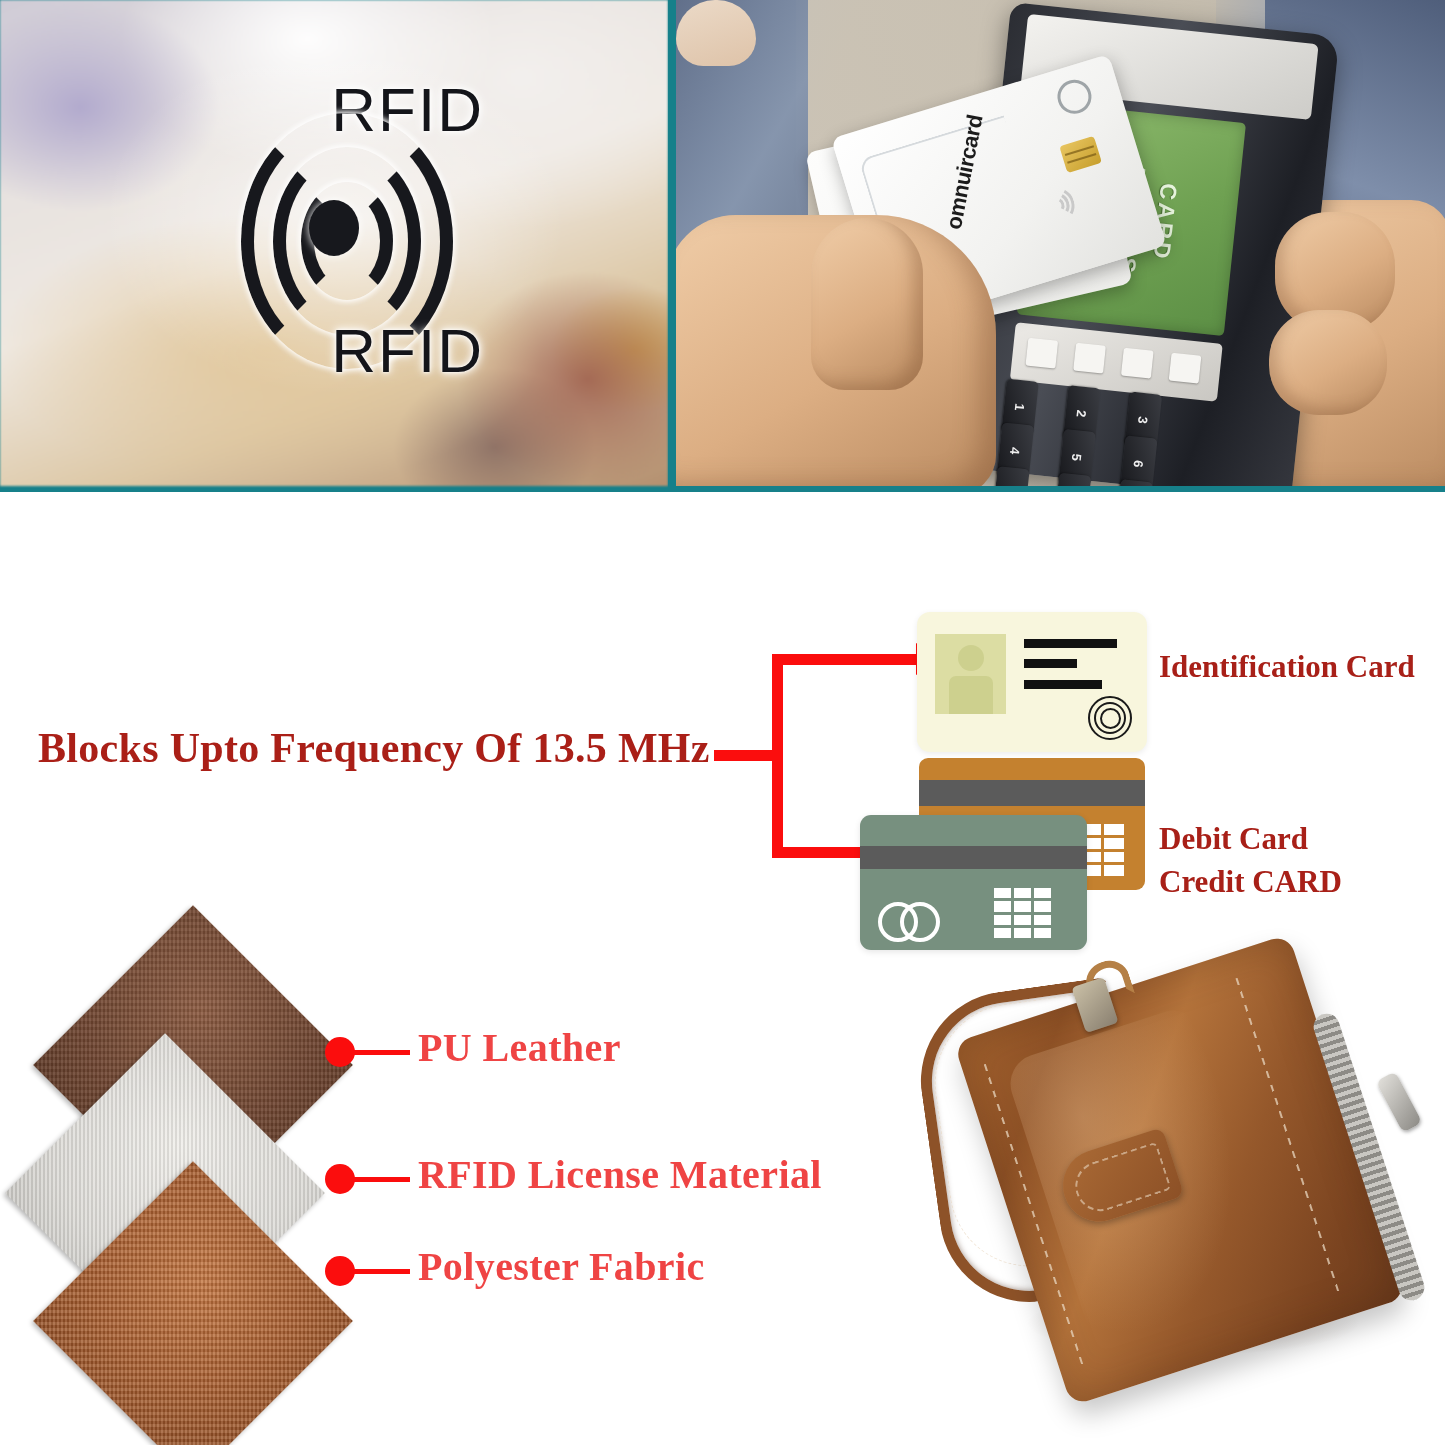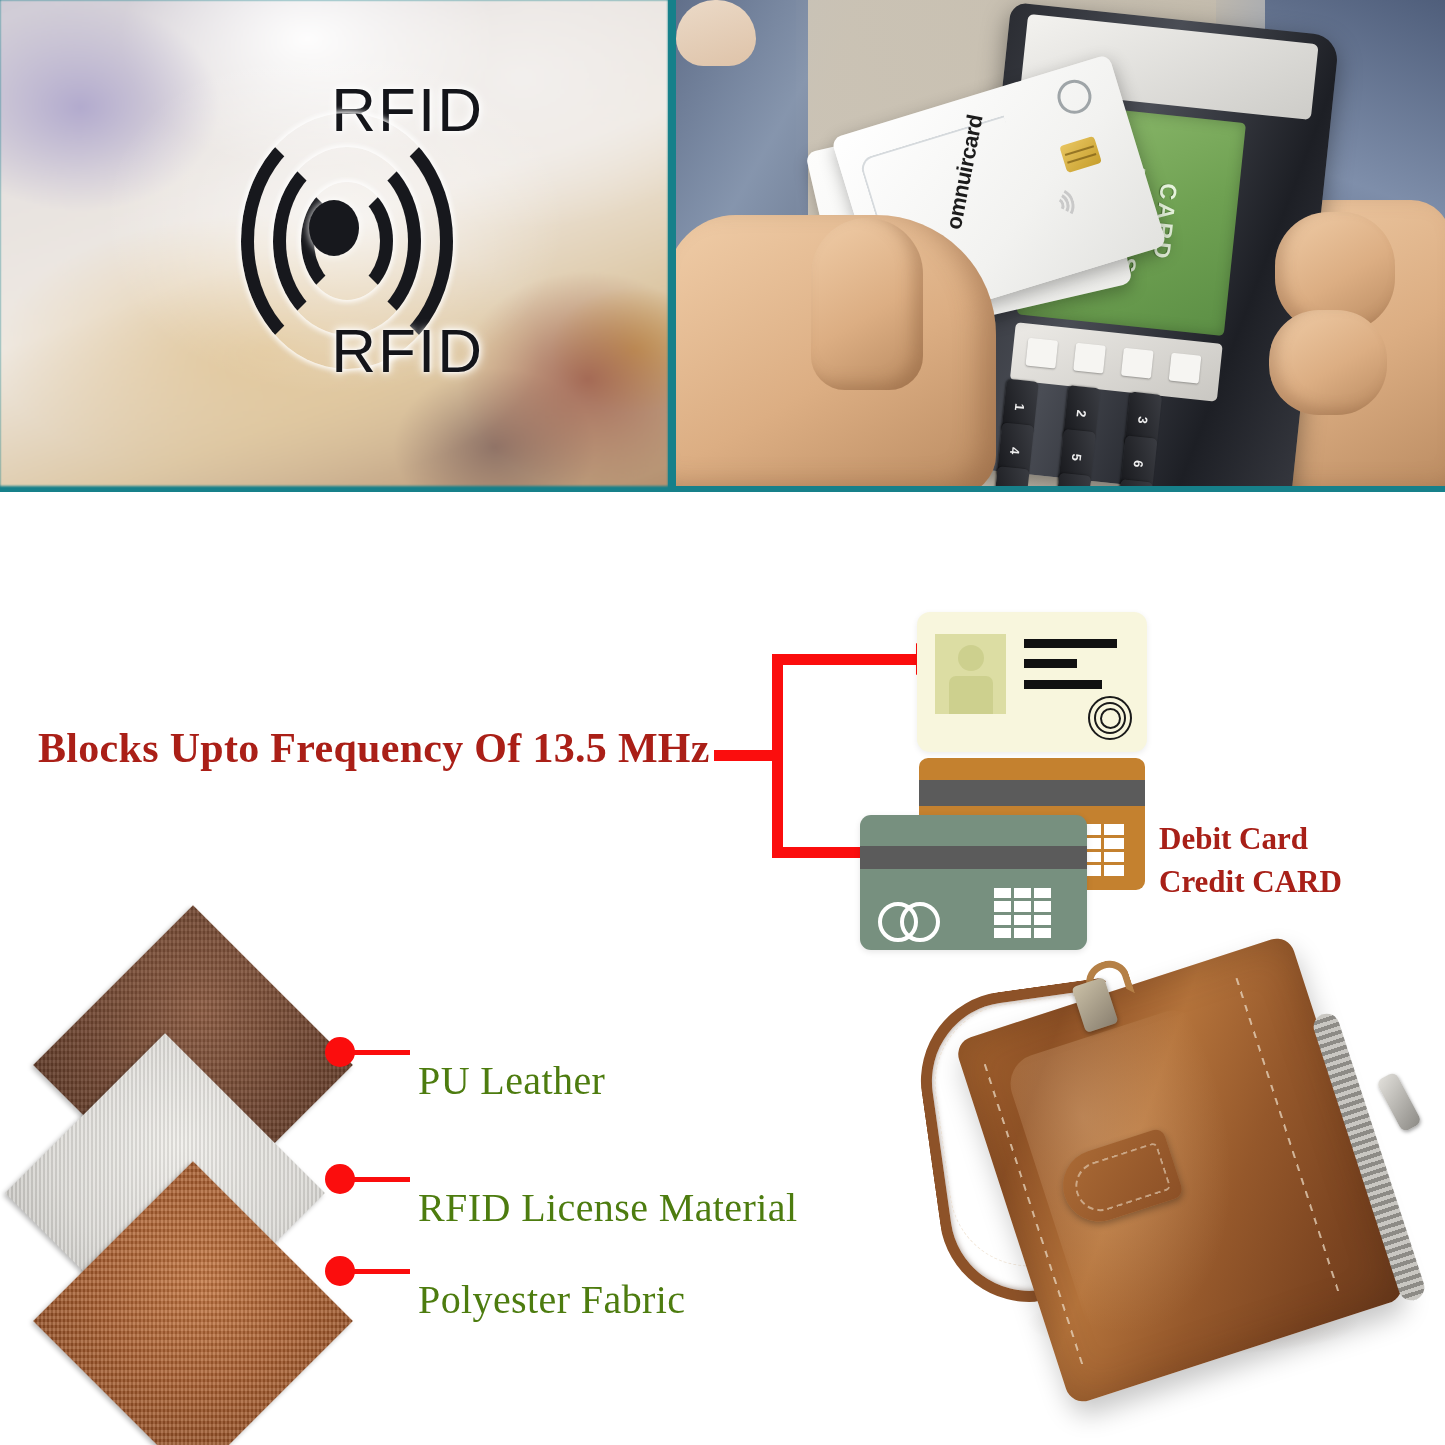--- a/index.html
+++ b/index.html
@@ -185,22 +185,22 @@
         repeating-linear-gradient(45deg, rgba(255,255,255,.3) 0 2px, rgba(160,160,160,.22) 2px 4px),
         radial-gradient(circle at 40% 30%, #eceae5 0%, #d6d4cf 60%, #b9b7b2 100%);}
   .layer.l3{left:50px;top:262px;
       background:
         repeating-linear-gradient(45deg, rgba(255,255,255,.1) 0 2px, rgba(0,0,0,.09) 2px 4px),
         repeating-linear-gradient(-45deg, rgba(255,245,230,.12) 0 3px, rgba(0,0,0,.07) 3px 6px),
         radial-gradient(circle at 40% 35%, #c3743f 0%, #a85c2d 55%, #8c4a22 100%);}
 
   .callout{position:absolute;height:5px;background:#fb0d0d;}
   .dot{position:absolute;width:30px;height:30px;border-radius:50%;background:#fb0d0d;}
-  .lay-label{position:absolute;font-size:40px;font-weight:400;color:#4d7c0f;
-      font-family:"Liberation Serif",serif;white-space:nowrap;letter-spacing:.4px;margin-top:33px;}
+  .lay-label{position:absolute;font-size:40px;font-weight:700;color:#ef4444;
+      font-family:"Liberation Serif",serif;white-space:nowrap;letter-spacing:.4px;}
 
   
   .wallet{position:absolute;left:918px;top:955px;width:520px;height:470px;}
   .w-body{position:absolute;left:86px;top:24px;width:352px;height:382px;
       background:linear-gradient(128deg,#a4632f 0%,#8f5226 18%,#b4733b 40%,#95582b 62%,#7b4420 84%,#6a3a1c 100%);
       border-radius:18px;transform:rotate(-18deg);
       box-shadow:0 14px 26px rgba(0,0,0,.22), inset 0 0 40px rgba(60,28,10,.28);}
   .w-gloss{position:absolute;left:40px;top:36px;width:200px;height:300px;border-radius:30px;
       background:radial-gradient(ellipse at 30% 25%, rgba(255,220,180,.28), rgba(255,220,180,0) 70%);}
   .w-stitchL{position:absolute;left:22px;top:30px;width:2px;height:320px;
@@ -370,20 +370,21 @@
       <span></span>
         <span></span>
         <span></span>
         <span></span>
         <span></span>
         <span></span>
     </div>
   </div>
 
   <div class="card-label label-id">
+    <div>Identification Card</div>
   </div>
 
   <div class="card-label label-debit">
     <div>Debit Card</div>
     <div>Credit CARD</div>
   </div>
 
   <div class="layers">
     <div class="layer l1"></div>
     <div class="layer l2"></div>

